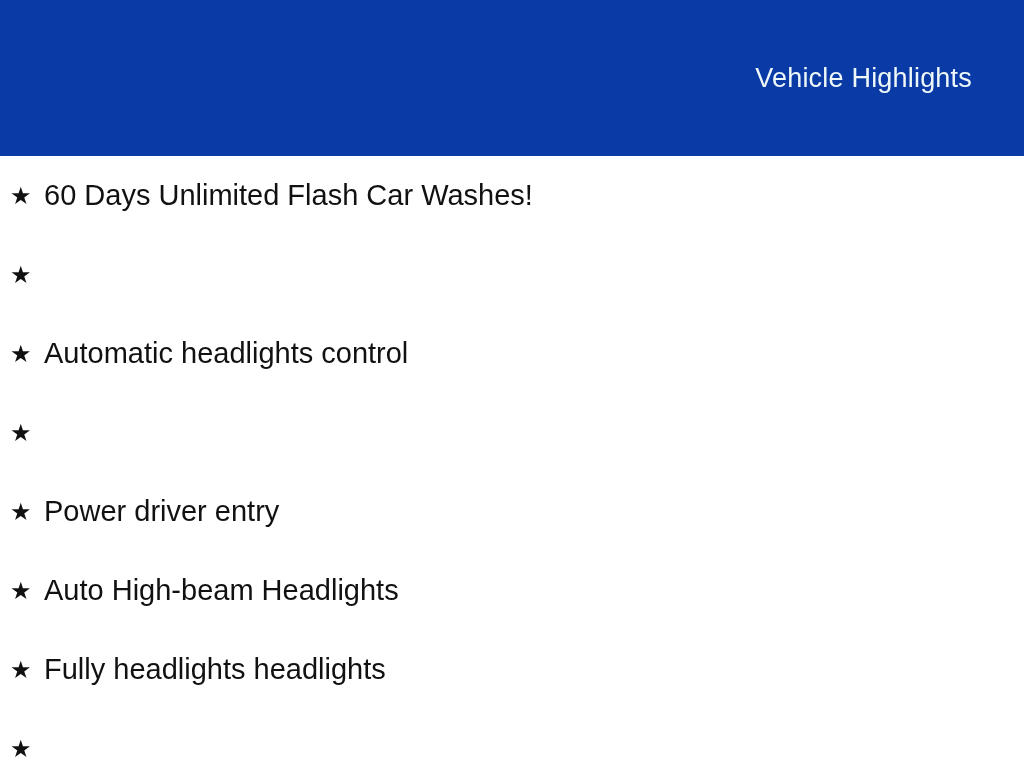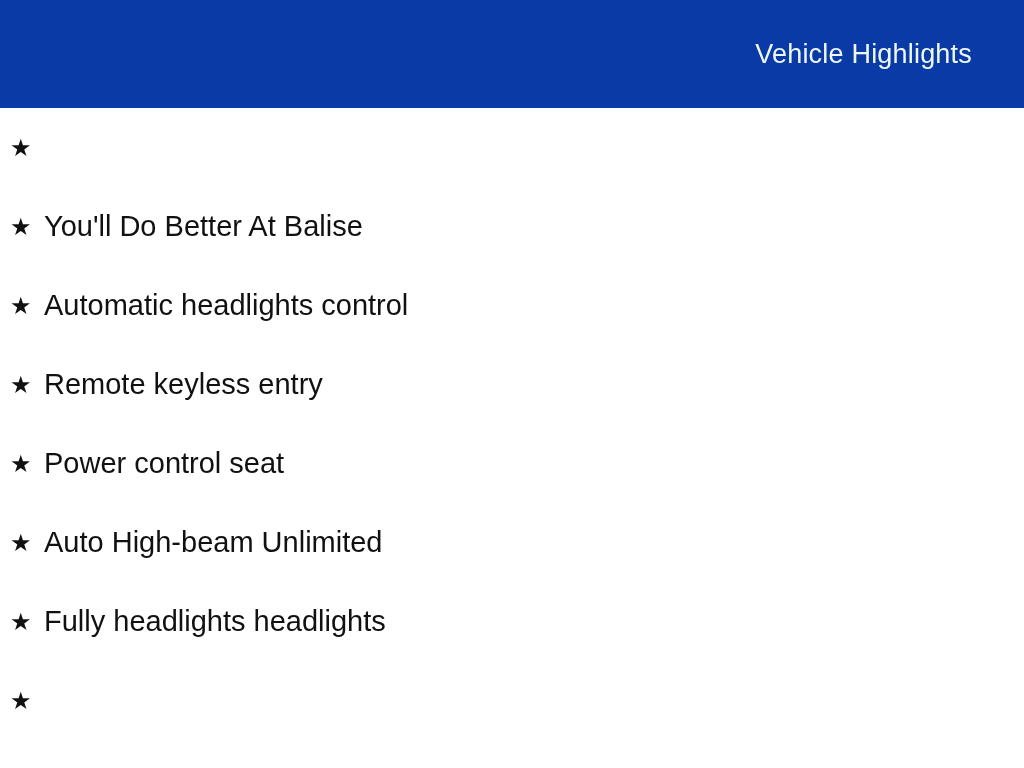--- a/index.html
+++ b/index.html
@@ -5,21 +5,21 @@
   * { margin: 0; padding: 0; box-sizing: border-box; }
   html, body {
     width: 1024px;
     height: 768px;
     background: #ffffff;
     font-family: "Liberation Sans", sans-serif;
     overflow: hidden;
   }
   .header {
     width: 100%;
-    height: 108px;
+    height: 156px;
     background: var(--header-bg, #0a3aa6);
     display: flex;
     align-items: center;
     justify-content: flex-end;
     padding-right: 52px;
   }
   .header-title {
     color: var(--header-fg, #eef8f8);
     font-size: 27px;
     font-weight: 400;
@@ -53,45 +53,44 @@
 </head>
 <body>
 
 <div class="header">
   <span class="header-title">Vehicle Highlights</span>
 </div>
 
 <ul class="highlights-list">
   <li class="highlight-item">
     <span class="star-icon">★</span>
+    <span class="highlight-label">60 Days Unlimited Flash Car Washes!</span>
   </li>
 
   <li class="highlight-item">
     <span class="star-icon">★</span>
-    <span class="highlight-label">You'll Do Better At Balise</span>
   </li>
 
   <li class="highlight-item">
     <span class="star-icon">★</span>
     <span class="highlight-label">Automatic headlights control</span>
   </li>
 
   <li class="highlight-item">
     <span class="star-icon">★</span>
-    <span class="highlight-label">Remote keyless entry</span>
   </li>
 
   <li class="highlight-item">
     <span class="star-icon">★</span>
-    <span class="highlight-label">Power control seat</span>
+    <span class="highlight-label">Power driver entry</span>
   </li>
 
   <li class="highlight-item">
     <span class="star-icon">★</span>
-    <span class="highlight-label">Auto High-beam Unlimited</span>
+    <span class="highlight-label">Auto High-beam Headlights</span>
   </li>
 
   <li class="highlight-item">
     <span class="star-icon">★</span>
     <span class="highlight-label">Fully headlights headlights</span>
   </li>
 
   <li class="highlight-item">
     <span class="star-icon">★</span>
   </li>

